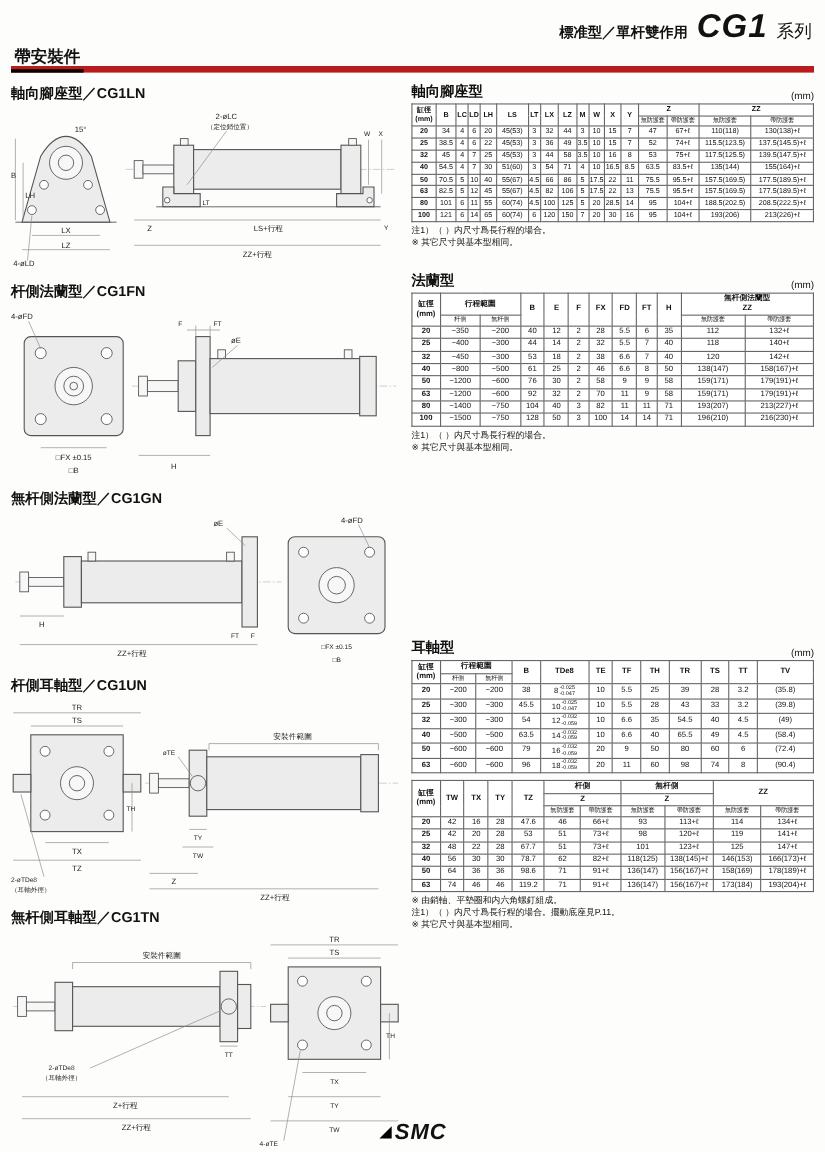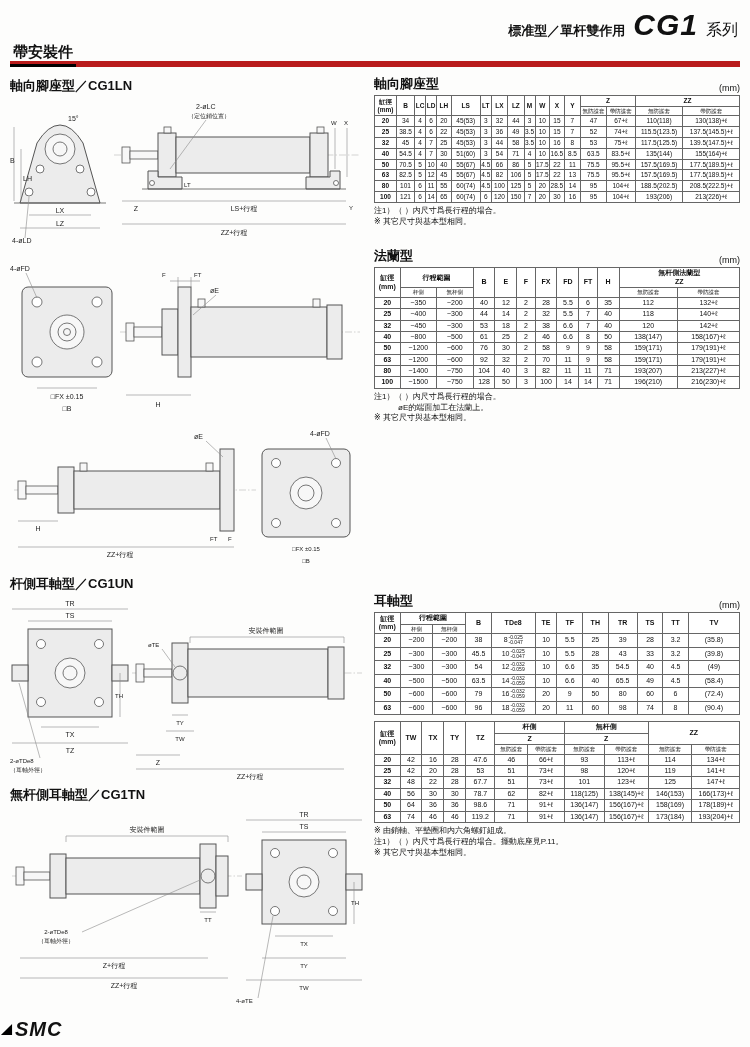--- a/index.html
+++ b/index.html
@@ -41,21 +41,21 @@
   .t th { font-weight:bold; }
   .t th.sub { font-size:5.5px; font-weight:normal; }
   .t td.c-bore { font-weight:bold; }
   .t8 th, .t8 td { font-size:7px; }
   .tol { font-size:5px; white-space:pre-line; display:inline-block; vertical-align:middle; line-height:1.05; text-align:left; margin-left:1px; }
   .notes { font-size:8px; line-height:1.35; margin-top:3px; }
   .blk1 { margin-bottom:20px; }
   .blk2 { margin-bottom:168px; }
   .blk3 { margin-bottom:6px; }
 
-  footer { position:absolute; bottom:6px; left:0; width:100%; }
+  footer { position:absolute; bottom:6px; left:0; width:100%; text-align:center; }
   .logo-wrap { display:inline-flex; align-items:center; gap:2px; }
   .logo-text { font-size:20px; font-weight:bold; font-style:italic; letter-spacing:1px; }
 </style>
 </head>
 <body>
 
 <div class="page">
 
   <header class="hdr">
     <span class="hdr-sub">標准型／單杆雙作用</span>
@@ -119,20 +119,21 @@
           <line class="dim" x1="142" y1="104" x2="326" y2="104"></line>
           <text x="234" y="114" class="tcen">LS+行程</text>
           <line class="dim" x1="326" y1="104" x2="336" y2="104"></line>
           <text x="339" y="113" class="tsm">Y</text>
           <line class="dim" x1="112" y1="127" x2="336" y2="127"></line>
           <text x="224" y="138" class="tcen">ZZ+行程</text>
         </svg>
       </section>
 
       <section class="sec2">
+        <h3 class="sec-title">杆側法蘭型／CG1FN</h3>
         <svg class="draw" viewBox="0 0 354 158" width="354" height="158">
           <rect class="part" x="12" y="30" width="90" height="90" rx="6"></rect>
           <circle class="part2" cx="57" cy="75" r="17"></circle>
           <circle class="ln" cx="57" cy="75" r="9"></circle>
           <circle class="ln" cx="57" cy="75" r="3.5"></circle>
           <circle class="hole" cx="27" cy="45" r="5"></circle>
           <circle class="hole" cx="87" cy="45" r="5"></circle>
           <circle class="hole" cx="27" cy="105" r="5"></circle>
           <circle class="hole" cx="87" cy="105" r="5"></circle>
           <text x="0" y="14">4-øFD</text>
@@ -155,20 +156,21 @@
           <text x="152" y="20" class="tsm">F</text>
           <text x="184" y="20" class="tsm">FT</text>
           <text x="200" y="36">øE</text>
           <polyline class="dim" points="206,38 183,58"></polyline>
           <line class="dim" x1="116" y1="138" x2="181" y2="138"></line>
           <text x="148" y="150" class="tcen">H</text>
         </svg>
       </section>
 
       <section class="sec3">
+        <h3 class="sec-title">無杆側法蘭型／CG1GN</h3>
         <svg class="draw" viewBox="0 0 354 142" width="354" height="142">
           <line class="cl" x1="4" y1="65" x2="246" y2="65"></line>
           <rect class="part2" x="8" y="56" width="8" height="18"></rect>
           <rect class="part2" x="16" y="61" width="32" height="8"></rect>
           <rect class="part" x="48" y="42" width="16" height="46"></rect>
           <rect class="part" x="64" y="46" width="146" height="38"></rect>
           <rect class="part" x="210" y="24" width="14" height="82"></rect>
           <rect class="part2" x="70" y="38" width="7" height="8"></rect>
           <rect class="part2" x="196" y="38" width="7" height="8"></rect>
           <text x="184" y="14">øE</text>
@@ -660,21 +662,20 @@
                 <td>14</td>
                 <td>14</td>
                 <td>71</td>
                 <td>196(210)</td>
                 <td>216(230)+ℓ</td>
               </tr>
             </tbody>
         </table>
         <div class="notes">
           <div>注1）（ ）内尺寸爲長行程的場合。</div>
-          <div>　　　øE的端面加工在法蘭上。</div>
           <div>※ 其它尺寸與基本型相同。</div>
         </div>
       </div>
 
       <div class="blk3">
         <div class="tbl-head">
           <span class="tbl-title">耳軸型</span>
           <span class="unit">(mm)</span>
         </div>
         <table class="t t8">

